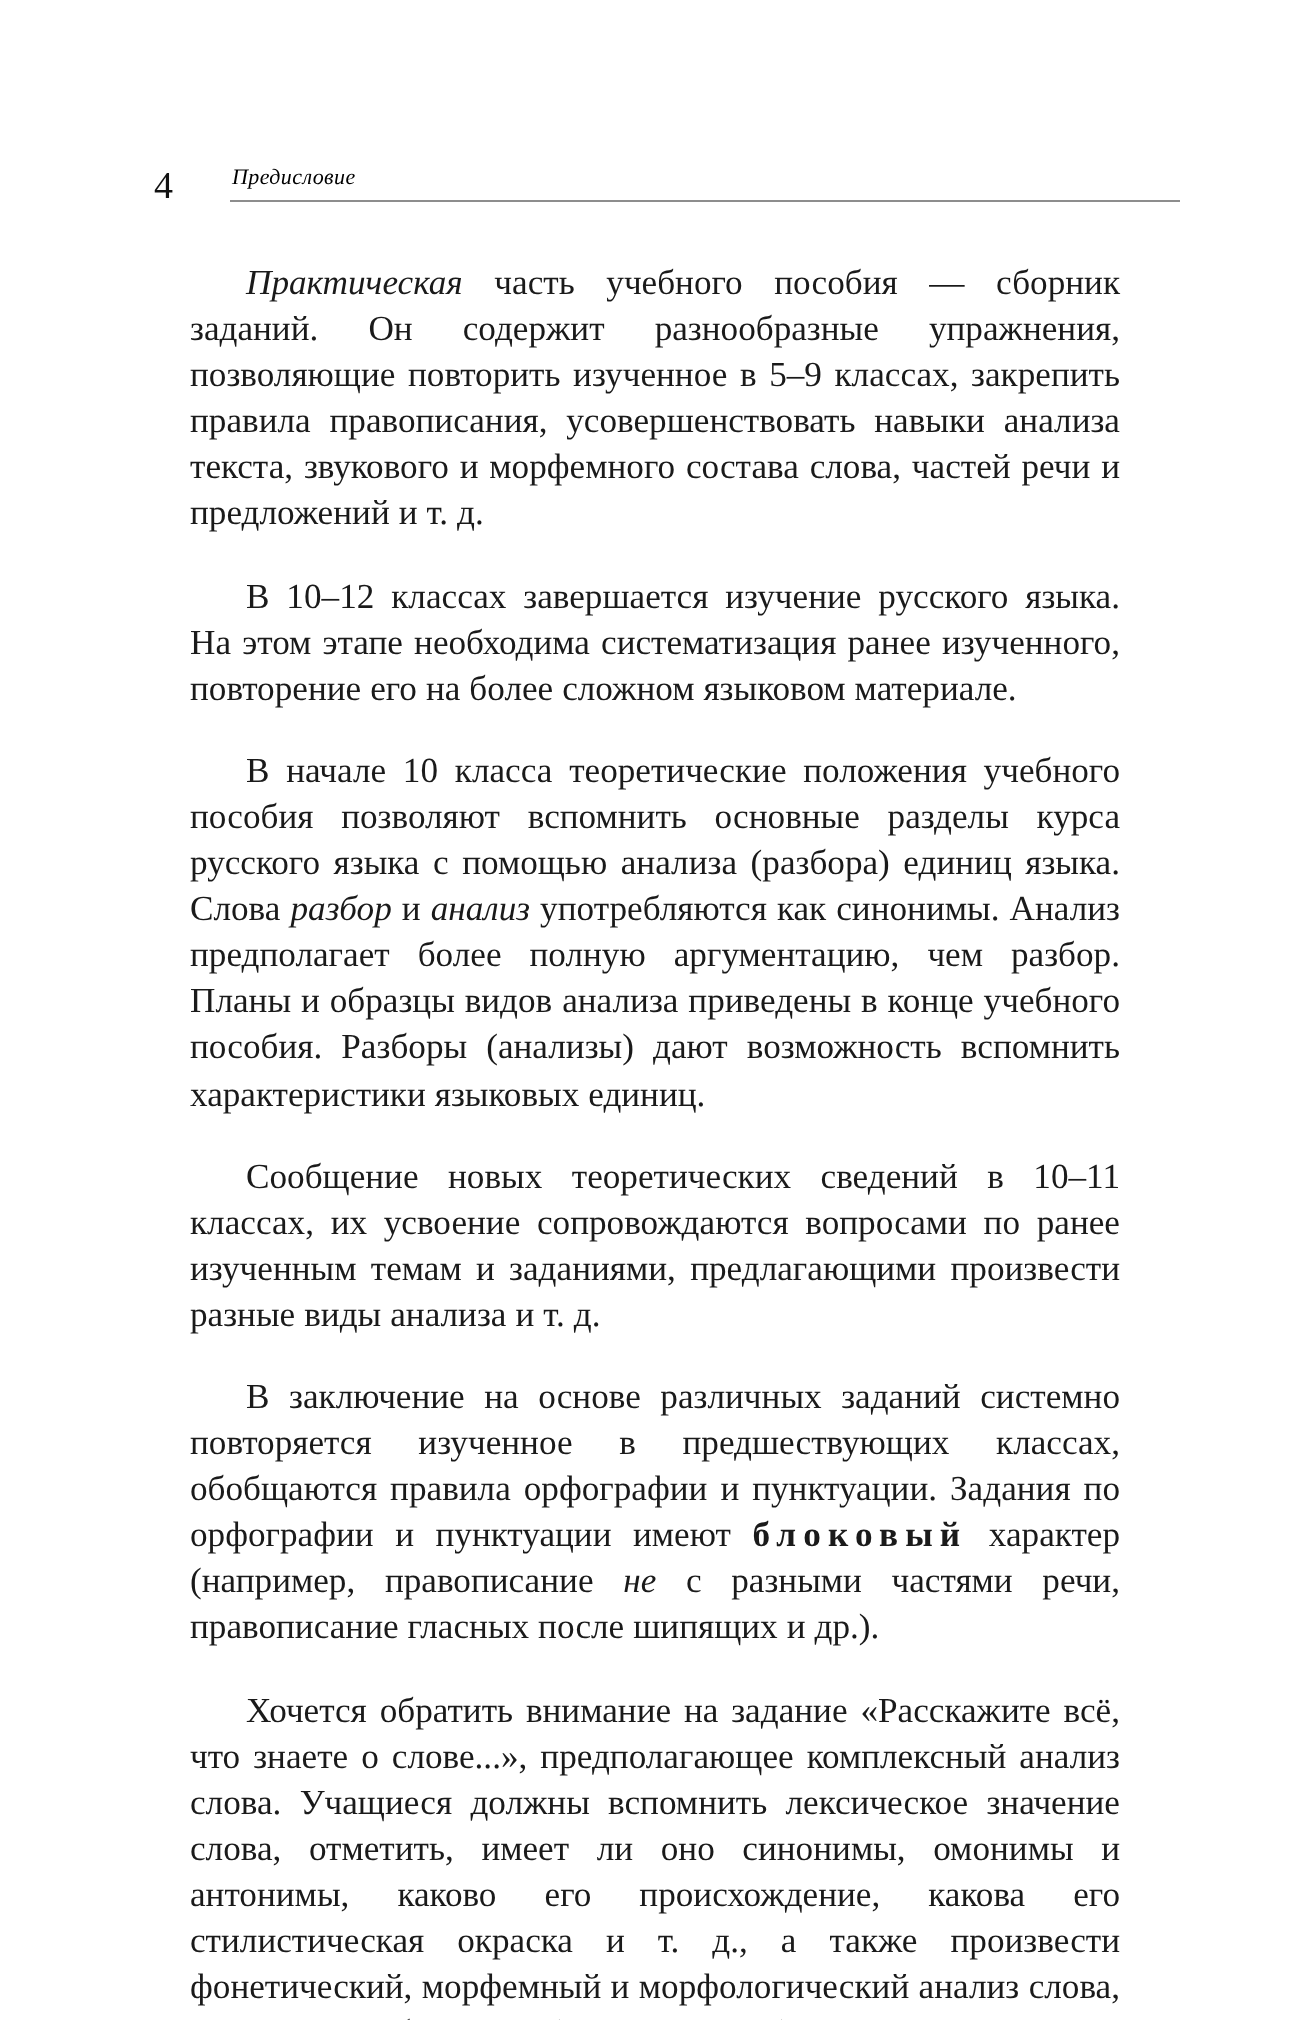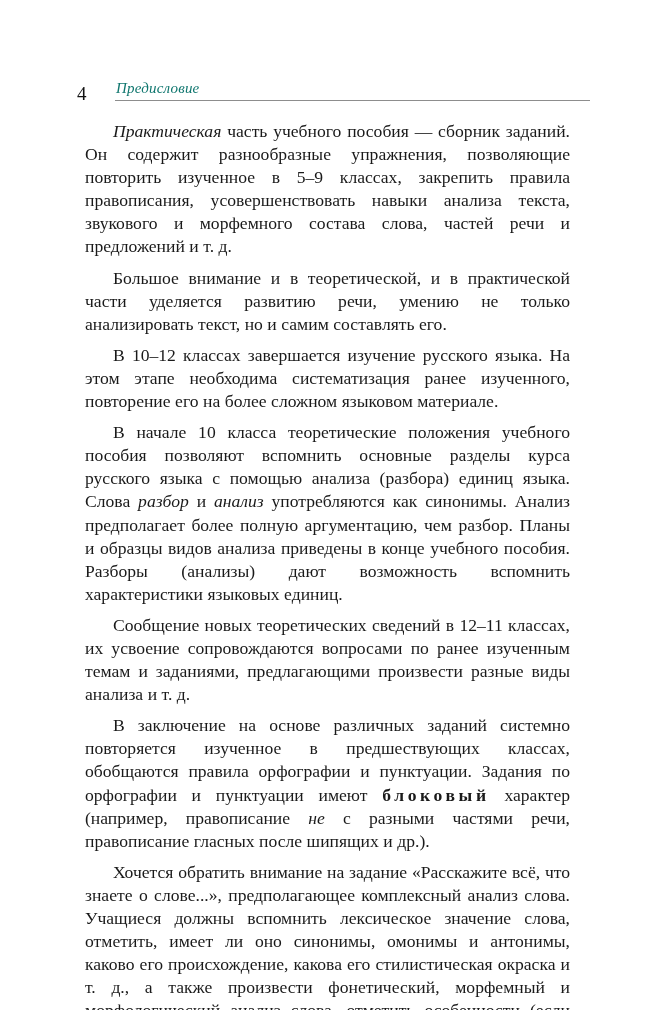--- a/index.html
+++ b/index.html
@@ -43,23 +43,23 @@
   }
 
   .head-rule-wrap {
     flex: 1 1 auto;
     position: relative;
     padding-bottom: 3px;
   }
 
   .head-title {
     font-style: italic;
-    font-size: 15px;
+    font-size: 11px;
     line-height: 1.1;
-    color: #0f766e;
+    color: #000000;
     display: inline-block;
     padding-left: 1px;
     letter-spacing: 0.2px;
   }
 
   .head-rule {
     display: block;
     height: 1px;
     background: #8d8d8d;
     margin-top: 3px;
@@ -68,21 +68,21 @@
 
   
   .textblock {
     position: absolute;
     left: 77px;
     top: 112px;
     width: 501px;
   }
 
   .para {
-    margin: 8px;
+    margin: 18px;
     text-indent: 28px;
     text-align: justify;
     font-size: 17.6px;
     line-height: 23.1px;
     hyphens: manual;
     word-spacing: 0.1px;
   }
 
   .para + .para {
     margin-top: 0;
@@ -106,21 +106,20 @@
   <div class="running-head">
     <span class="folio">4</span>
     <span class="head-rule-wrap">
       <span class="head-title">Предисловие</span>
       <span class="head-rule"></span>
     </span>
   </div>
 
   <div class="textblock">
       <p class="para"><span class="it">Практическая</span><span> часть учебного пособия — сборник заданий. Он содержит разнообразные упражнения, позволяющие повторить изученное в 5–9 классах, закрепить правила правописания, усовершенствовать навыки анализа текста, звукового и морфемного состава слова, частей речи и предложений и т. д.</span></p>
-      <p class="para"><span>Большое внимание и в теоретической, и в практической части уделяется развитию речи, умению не только анализировать текст, но и самим составлять его.</span></p>
       <p class="para"><span>В 10–12 классах завершается изучение русского языка. На этом этапе необходима систематизация ранее изученного, повторение его на более сложном языковом материале.</span></p>
       <p class="para"><span>В начале 10 класса теоретические положения учебного пособия позволяют вспомнить основные разделы курса русского языка с помощью анализа (разбора) единиц языка. Слова </span><span class="it">разбор</span><span> и </span><span class="it">анализ</span><span> употребляются как синонимы. Анализ предполагает более полную аргументацию, чем разбор. Планы и образцы видов анализа приведены в конце учебного пособия. Разборы (анализы) дают возможность вспомнить характеристики языковых единиц.</span></p>
-      <p class="para"><span>Сообщение новых теоретических сведений в 12–11 классах, их усвоение сопровождаются вопросами по ранее изученным темам и заданиями, предлагающими произвести разные виды анализа и т. д.</span></p>
+      <p class="para"><span>Сообщение новых теоретических сведений в 10–11 классах, их усвоение сопровождаются вопросами по ранее изученным темам и заданиями, предлагающими произвести разные виды анализа и т. д.</span></p>
       <p class="para"><span>В заключение на основе различных заданий системно повторяется изученное в предшествующих классах, обобщаются правила орфографии и пунктуации. Задания по орфографии и пунктуации имеют </span><span class="spaced">блоковый</span><span> характер (например, правописание </span><span class="it">не</span><span> с разными частями речи, правописание гласных после шипящих и др.).</span></p>
       <p class="para"><span>Хочется обратить внимание на задание «Расскажите всё, что знаете о слове...», предполагающее комплексный анализ слова. Учащиеся должны вспомнить лексическое значение слова, отметить, имеет ли оно синонимы, омонимы и антонимы, каково его происхождение, какова его стилистическая окраска и т. д., а также произвести фонетический, морфемный и морфологический анализ слова, отметить особенности (если они есть) его синтаксического функционирования, прокомментировать орфограммы. Выполнение этого задания как устно, так и письменно нацелено на формирование научного стиля речи, умения систематизировать знания, приобретённые при изучении различных разделов науки о языке.</span></p>
     </div>
 
 </div>
 
 </body></html>

